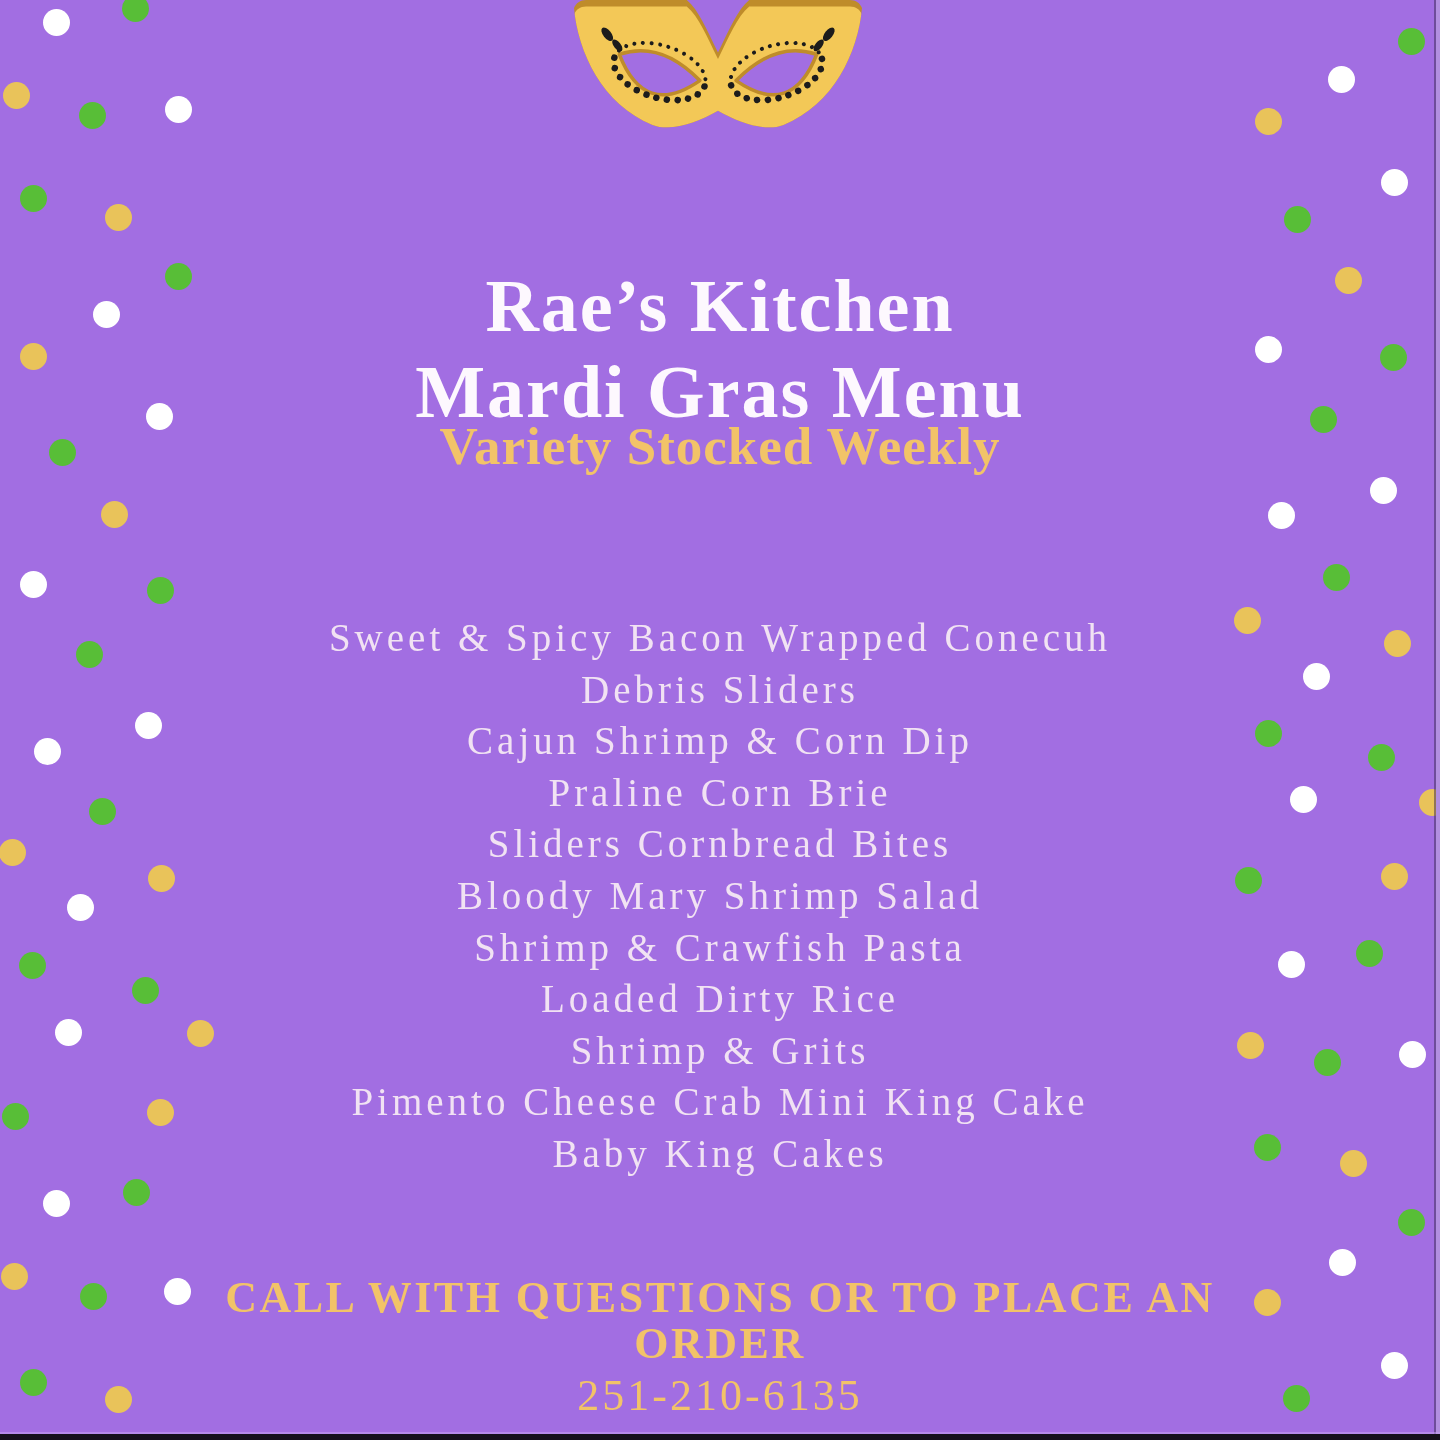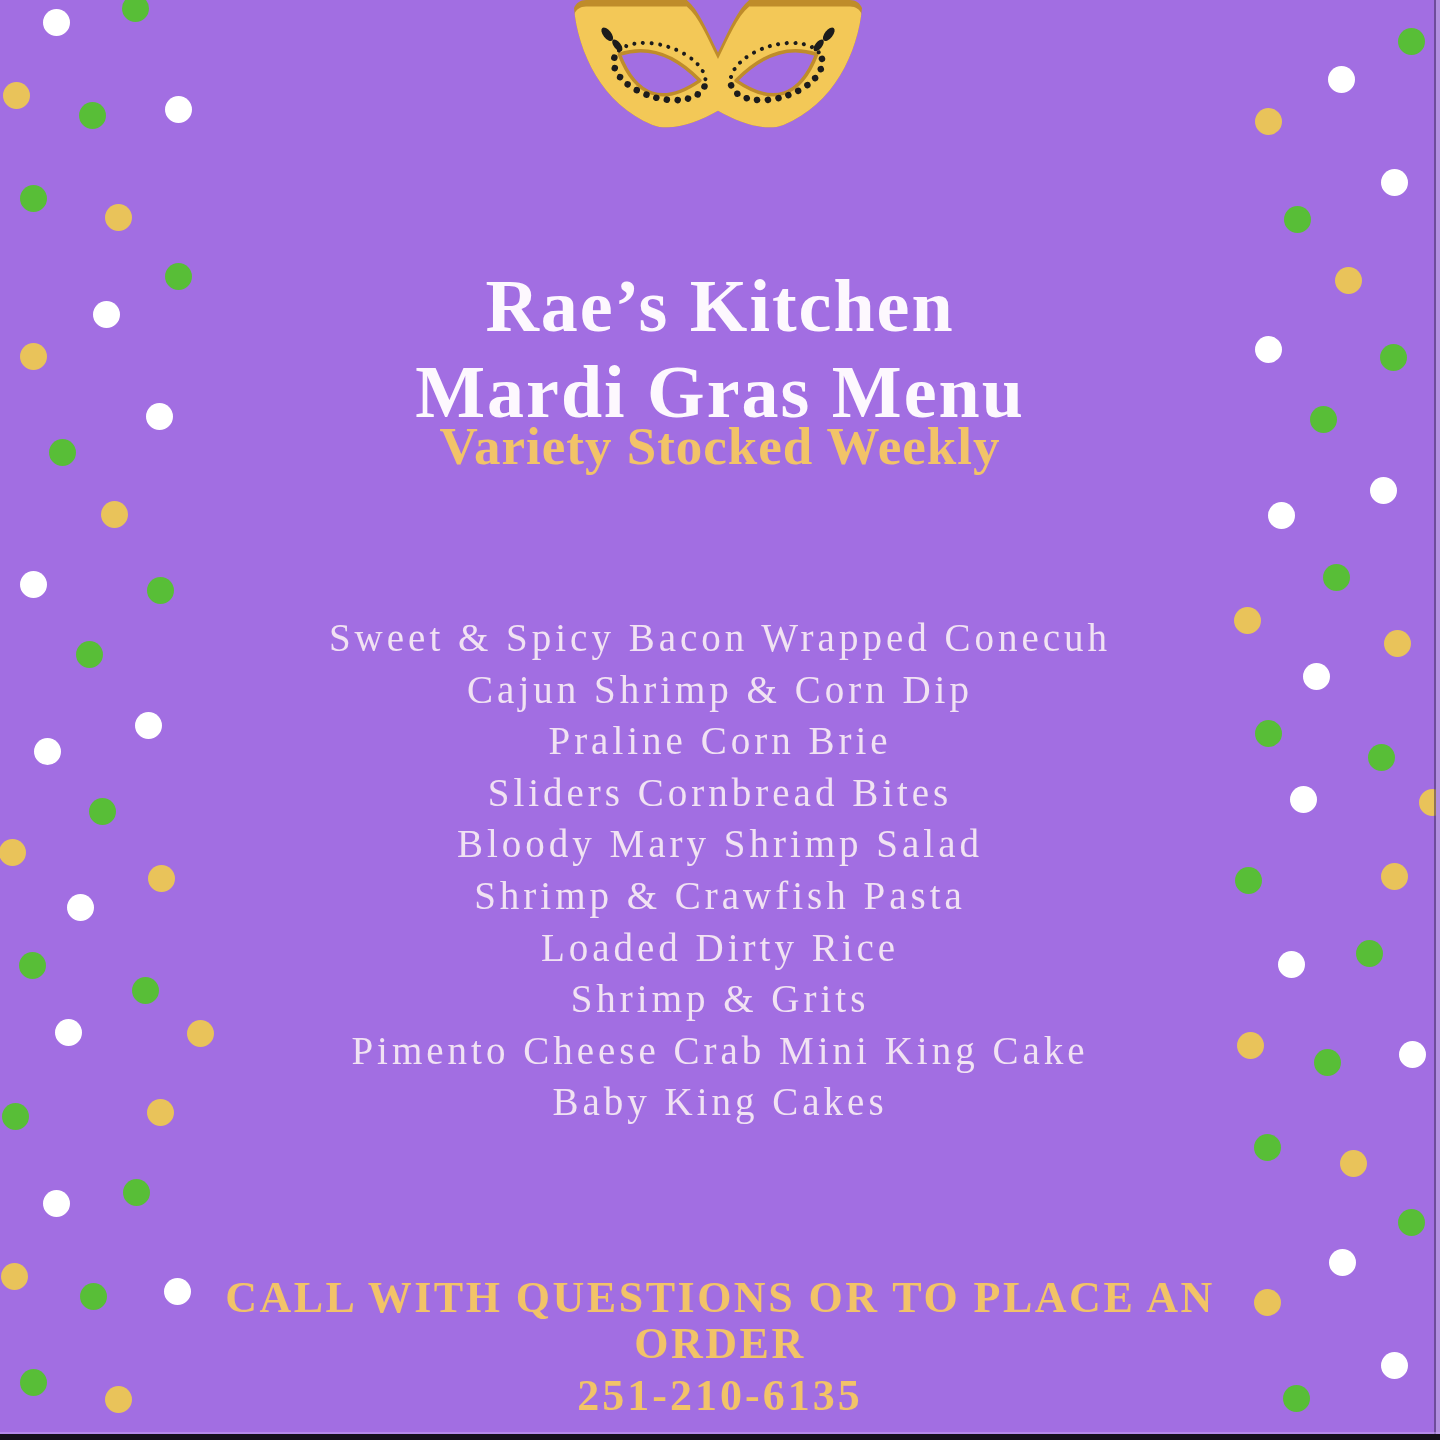--- a/index.html
+++ b/index.html
@@ -34,21 +34,21 @@
     color: var(--text-menu, #f1e2f3);
   }
   .cta {
     position: absolute; top: 1275px; left: 0; width: 100%;
     text-align: center; font-weight: bold;
     font-size: 44px; line-height: 46px; letter-spacing: 2.5px;
     color: var(--text-gold, #f2c368);
   }
   .phone {
     position: absolute; top: 1373px; left: 0; width: 100%;
-    text-align: center; font-weight: bold;
+    text-align: center; font-weight: normal;
     font-size: 44px; line-height: 46px; letter-spacing: 3px;
     color: var(--text-gold, #f2c368);
   }
   .block-line { display: block; }
   .menu-item { display: block; }
   .mask-svg { position: absolute; left: 572px; top: 0; width: 292px; height: 136px; }
   .mask-base { fill: var(--mask-trim, #bf8c2a); }
   .mask-front { fill: var(--mask-gold, #f3c857); }
   .mask-eye { fill: var(--background, #a26ee2); stroke: var(--mask-trim, #bf8c2a); stroke-width: 3.5; stroke-linejoin: round; }
   .dots-top { fill: none; stroke: var(--mask-black, #1c1c1c); stroke-width: 4; stroke-dasharray: 0 8.5; stroke-linecap: round; }
@@ -167,20 +167,21 @@
   <span class="block-line">Rae’s Kitchen</span>
   <span class="block-line">Mardi Gras Menu</span>
 </h1>
 
 <div class="subtitle">
   <span class="block-line">Variety Stocked Weekly</span>
 </div>
 
 <div class="menu-list">
     <span class="menu-item">Sweet &amp; Spicy Bacon Wrapped Conecuh</span>
+    <span class="menu-item">Debris Sliders</span>
     <span class="menu-item">Cajun Shrimp &amp; Corn Dip</span>
     <span class="menu-item">Praline Corn Brie</span>
     <span class="menu-item">Sliders Cornbread Bites</span>
     <span class="menu-item">Bloody Mary Shrimp Salad</span>
     <span class="menu-item">Shrimp &amp; Crawfish Pasta</span>
     <span class="menu-item">Loaded Dirty Rice</span>
     <span class="menu-item">Shrimp &amp; Grits</span>
     <span class="menu-item">Pimento Cheese Crab Mini King Cake</span>
     <span class="menu-item">Baby King Cakes</span>
   </div>

